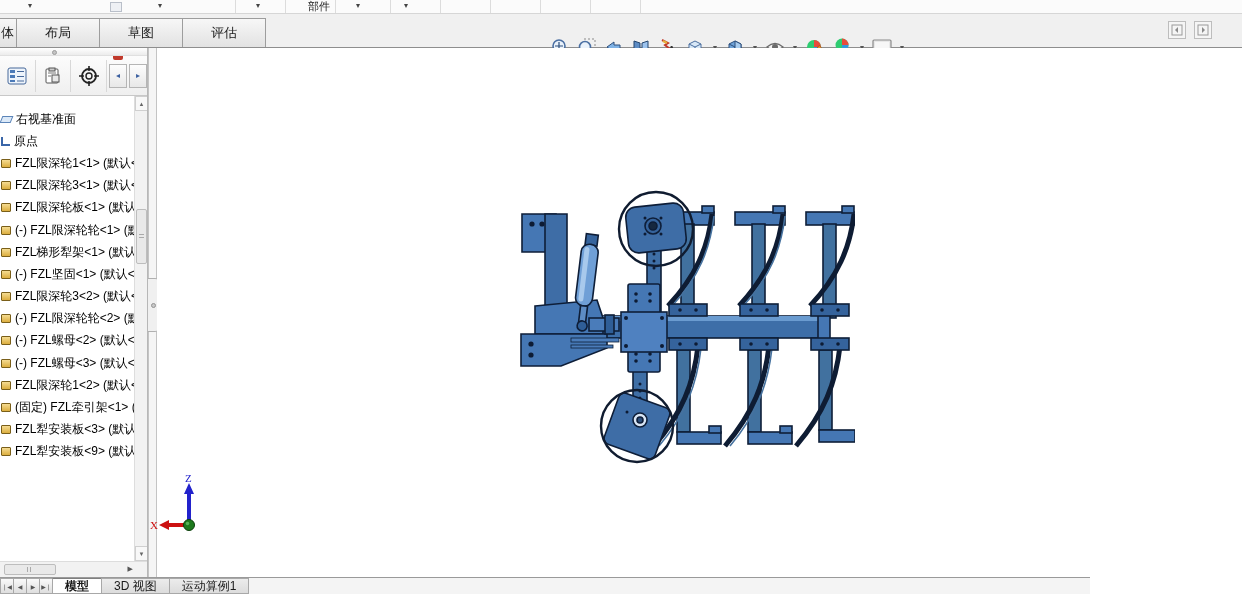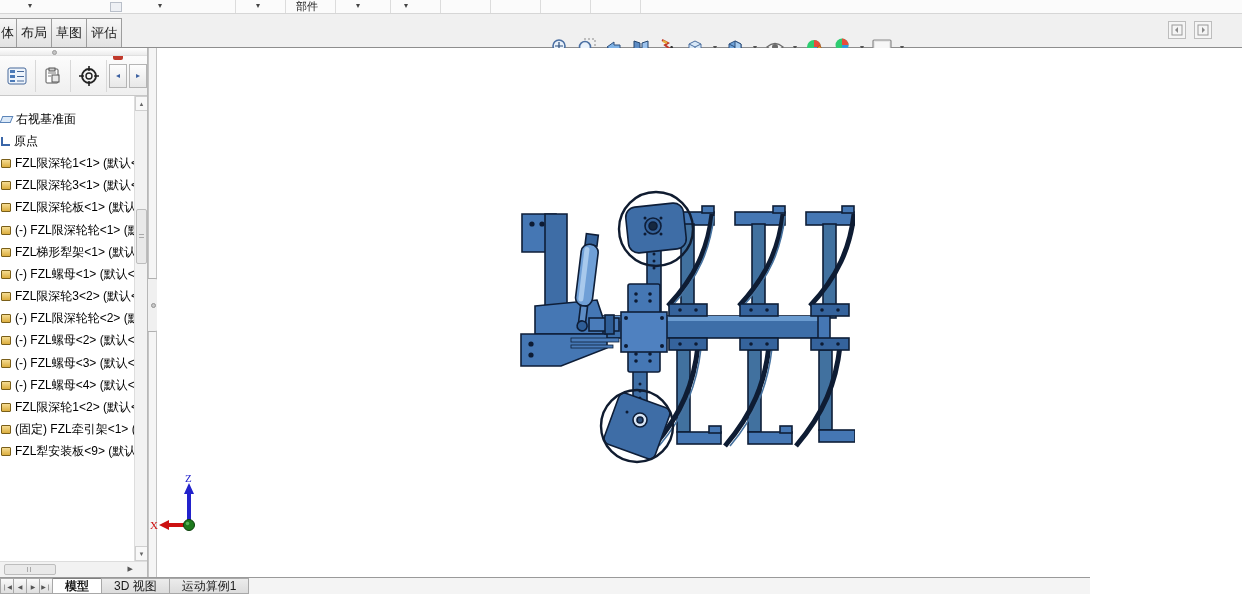--- a/index.html
+++ b/index.html
@@ -12,21 +12,21 @@
   .top-strip .sep{position:absolute;top:0;width:1px;height:13px;background:#dcdcdc;}
   .dd-arrow{position:absolute;top:1px;font-size:8px;color:#444;line-height:10px;}
   .mini-box{position:absolute;top:2px;width:12px;height:10px;border:1px solid #b9bfc9;background:#eef0f4;}
   .strip-label{position:absolute;top:0;font-size:11px;color:#222;line-height:13px;}
 
   
   .tab-row{position:absolute;left:0;top:14px;width:1242px;height:34px;background:#f0f0f0;
     border-bottom:1px solid #8e8e8e;}
   .cmd-tabs{position:absolute;left:0;bottom:0;height:29px;display:flex;align-items:flex-end;}
   .cmd-tab{height:29px;background:linear-gradient(#f7f7f7,#e2e2e2);border:1px solid #9d9d9d;
-    border-bottom:none;padding:0 4px;font-size:13px;color:#1b1b1b;display:flex;align-items:center;
+    border-bottom:none;padding:0 28px;font-size:13px;color:#1b1b1b;display:flex;align-items:center;
     margin-right:-1px;white-space:nowrap;}
   .cmd-tab.partial{width:17px;padding:0 2px 0 1px;overflow:hidden;border-left:none;}
   
   .hud{position:absolute;left:548px;top:19px;height:28px;display:flex;align-items:center;gap:3px;}
   .hud-btn{width:24px;height:24px;display:flex;align-items:center;justify-content:center;}
   .hud-dd{width:10px;height:24px;display:flex;align-items:center;justify-content:center;}
   .hud-dd::after{content:"\25BE";font-size:8px;color:#555;}
   .collapse-btn{position:absolute;top:7px;width:18px;height:18px;border:1px solid #bdbdbd;
     background:#f5f5f5;display:flex;align-items:center;justify-content:center;}
 
@@ -93,21 +93,21 @@
   .btab.active{background:#ffffff;font-weight:bold;border-top:1px solid #7f7f7f;}
 </style>
 </head>
 <body>
 
 <div class="top-strip">
   <span class="dd-arrow" style="left:28px">▾</span>
   <span class="mini-box" style="left:110px"></span>
   <span class="dd-arrow" style="left:158px">▾</span>
   <span class="dd-arrow" style="left:256px">▾</span>
-  <span class="strip-label" style="left:296px">部件</span>
+  <span class="strip-label" style="left:308px">部件</span>
   <span class="dd-arrow" style="left:356px">▾</span>
   <span class="dd-arrow" style="left:404px">▾</span>
   <span class="sep" style="left:235px"></span>
   <span class="sep" style="left:285px"></span>
   <span class="sep" style="left:335px"></span>
   <span class="sep" style="left:390px"></span>
   <span class="sep" style="left:440px"></span>
   <span class="sep" style="left:490px"></span>
   <span class="sep" style="left:540px"></span>
   <span class="sep" style="left:590px"></span>
@@ -278,49 +278,49 @@
     <div class="trow">
         <span class="ticn icon-part"></span>
         <span>(-) FZL限深轮轮&lt;1&gt; (默</span>
       </div>
     <div class="trow">
         <span class="ticn icon-part"></span>
         <span>FZL梯形犁架&lt;1&gt; (默认</span>
       </div>
     <div class="trow">
         <span class="ticn icon-part"></span>
-        <span>(-) FZL螺母&lt;1&gt; (默认&lt;</span>
+        <span>(-) FZL坚固&lt;1&gt; (默认&lt;</span>
       </div>
     <div class="trow">
         <span class="ticn icon-part"></span>
         <span>FZL限深轮3&lt;2&gt; (默认&lt;</span>
       </div>
     <div class="trow">
         <span class="ticn icon-part"></span>
         <span>(-) FZL限深轮轮&lt;2&gt; (默</span>
       </div>
     <div class="trow">
         <span class="ticn icon-part"></span>
         <span>(-) FZL螺母&lt;2&gt; (默认&lt;</span>
       </div>
     <div class="trow">
         <span class="ticn icon-part"></span>
         <span>(-) FZL螺母&lt;3&gt; (默认&lt;</span>
       </div>
     <div class="trow">
         <span class="ticn icon-part"></span>
-        <span>(-) FZL螺母&lt;4&gt; (默认&lt;</span>
-      </div>
-    <div class="trow">
-        <span class="ticn icon-part"></span>
         <span>FZL限深轮1&lt;2&gt; (默认&lt;</span>
       </div>
     <div class="trow">
         <span class="ticn icon-part"></span>
         <span>(固定) FZL牵引架&lt;1&gt; (</span>
+      </div>
+    <div class="trow">
+        <span class="ticn icon-part"></span>
+        <span>FZL犁安装板&lt;3&gt; (默认</span>
       </div>
     <div class="trow">
         <span class="ticn icon-part"></span>
         <span>FZL犁安装板&lt;9&gt; (默认</span>
       </div>
 
     <div class="vscroll">
       <span class="varrow" style="top:0">▲</span>
       <span class="vthumb"></span>
       <span class="varrow" style="bottom:0">▼</span>

